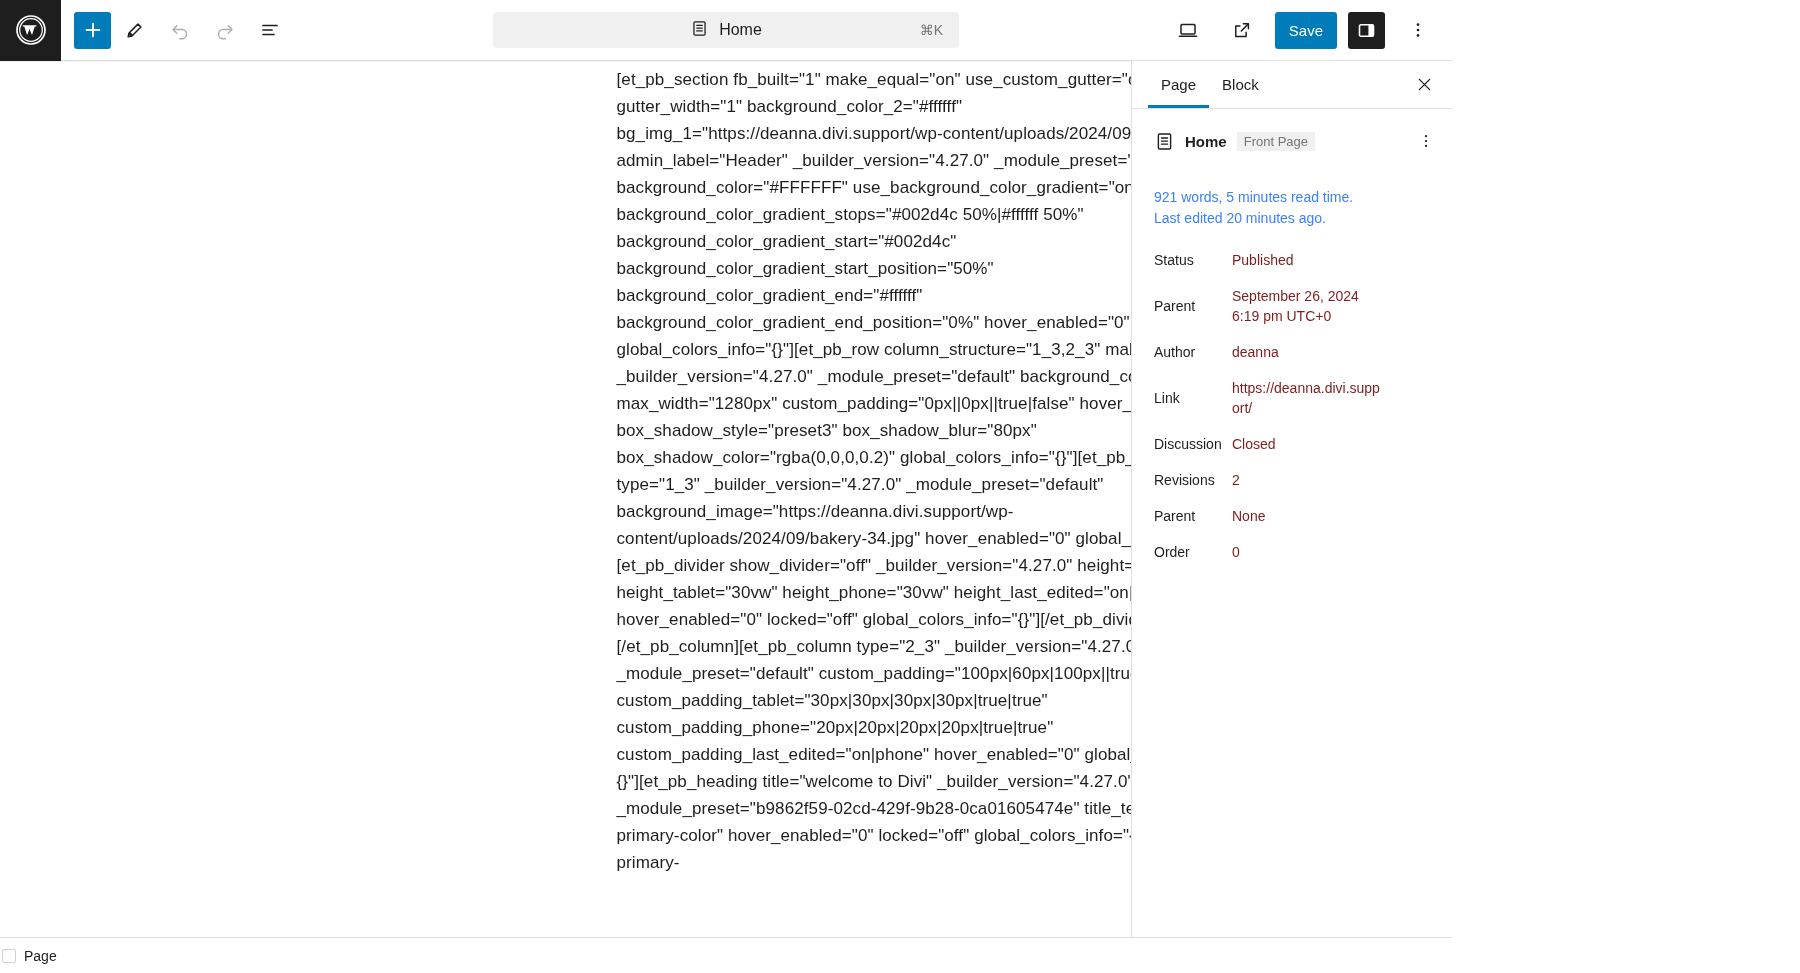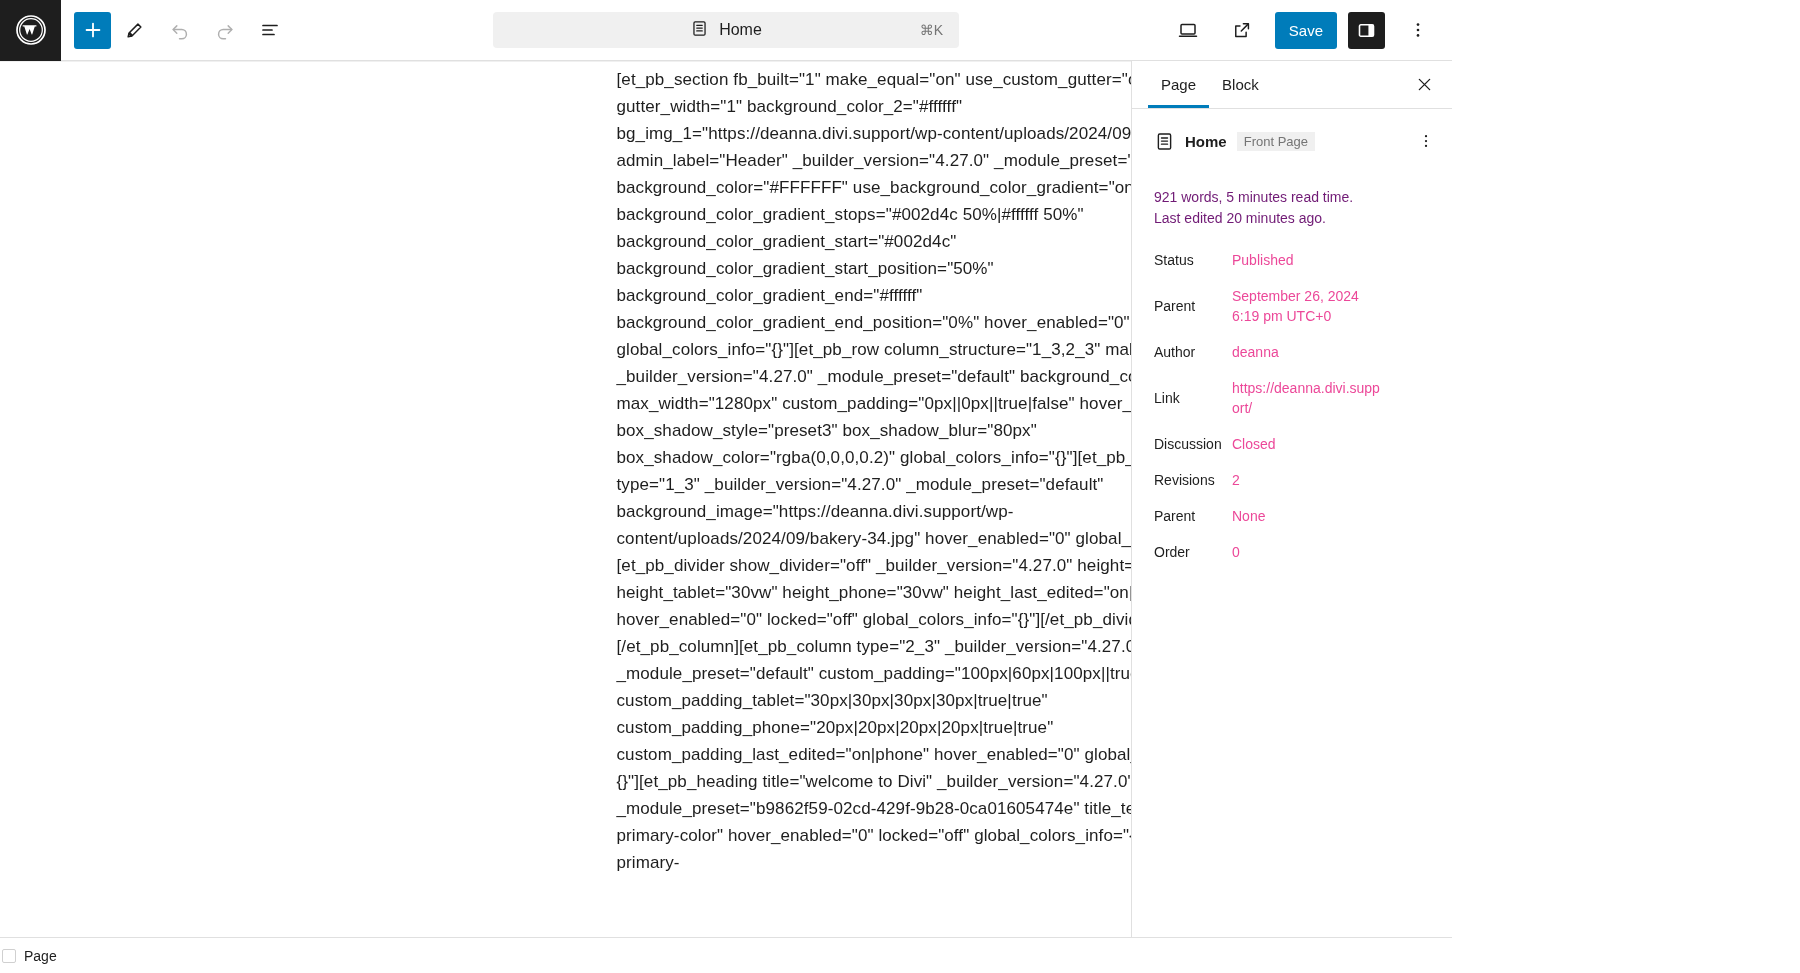--- a/index.html
+++ b/index.html
@@ -148,26 +148,26 @@
     margin: 0 22px;
     width: calc(100% - 44px);
     height: 42px;
     border: 1px solid #e0e0e0;
     background: #fff; border-radius: 2px;
     font-size: 15px; color: #1e1e1e; cursor: pointer;
     font-family: "Liberation Sans", sans-serif;
   }
 
   .stat-lines { padding: 14px 22px 4px 22px; }
-  .stat-line { font-size: 14px; color: #701a75; line-height: 21px; }
+  .stat-line { font-size: 14px; color: #3b82f6; line-height: 21px; }
 
   .meta { padding: 12px 22px 20px 22px; }
   .meta-row { display: flex; align-items: center; padding: 5px 0 11px 0; }
   .meta-label { width: 78px; min-width: 78px; font-size: 14px; color: #1e1e1e; line-height: 20px; }
-  .meta-value { font-size: 14px; color: #ec4899; line-height: 20px; cursor: pointer; word-break: break-word; max-width: 150px; }
+  .meta-value { font-size: 14px; color: #7f1d1d; line-height: 20px; cursor: pointer; word-break: break-word; max-width: 150px; }
 
   
   .footer {
     height: 36px; min-height: 36px;
     border-top: 1px solid #e0e0e0;
     background: #ffffff;
     display: flex; align-items: center;
     padding-left: 8px; gap: 8px;
   }
   .footer-chip { width: 14px; height: 14px; background: #ffffff; border: 1px solid #d0d0d0; border-radius: 2px; margin-left:-6px; }

